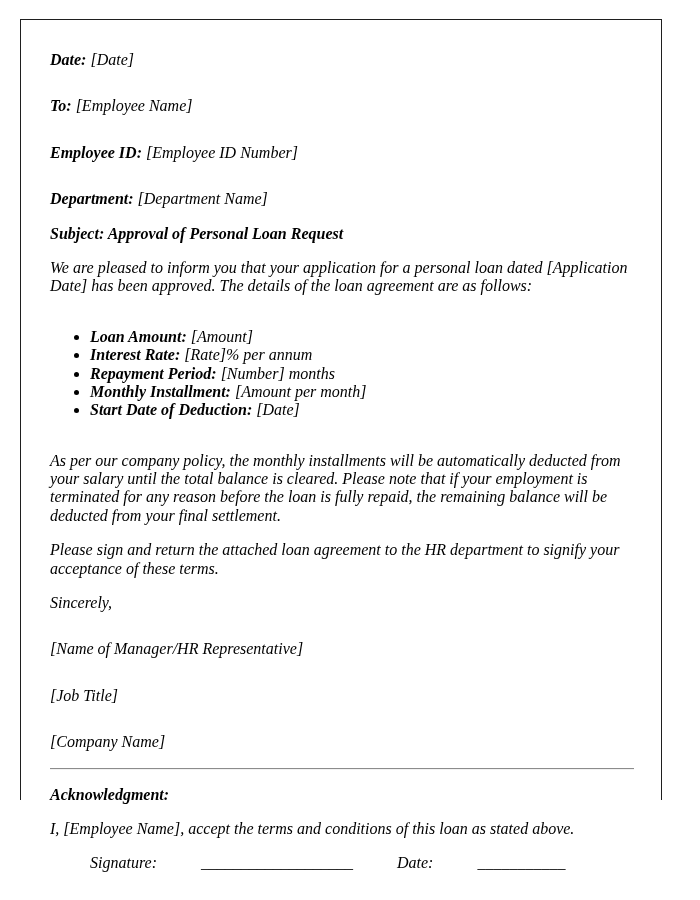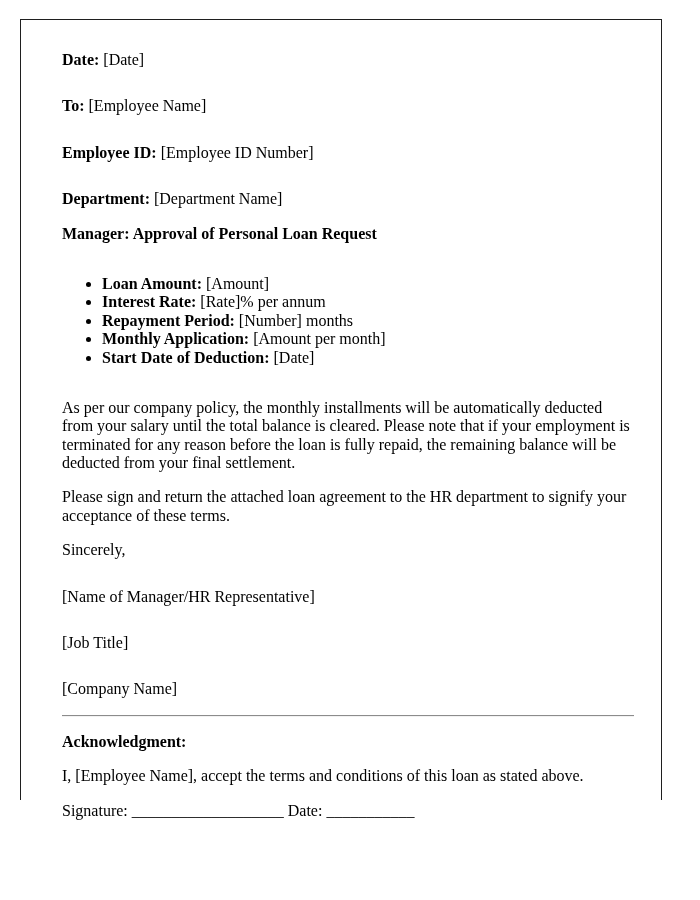--- a/index.html
+++ b/index.html
@@ -16,64 +16,66 @@
     line-height: 1.15;
     color: #000000;
   }
   .page-frame {
     box-sizing: border-box;
     width: 642px;
     height: 781px;
     margin: 19px 0 0 20px;
     border: 1px solid #1f1f1f;
     border-bottom: none;
-    padding: 15px 27px 15px 41px;
+    padding: 15px 27px 15px 29px;
     background: #ffffff;
+    font-style: italic;
   }
   .para, p { margin: 16px 0; }
   .para:first-child { margin-top: 16px; }
   .b { font-weight: bold; }
   ul.loan-list {
     margin: 32px 0;
     padding-left: 40px;
     list-style-type: disc;
   }
   ul.loan-list li { margin: 0; padding: 0; }
   hr.separator {
     border: none;
     border-top: 1px solid #8c8c8c;
     border-bottom: 1px solid #f2f2f2;
     height: 0;
     margin: 8px 0;
   }
   .line { display: block; margin-top: 28px; }
-  .sig-row span { white-space: pre; }
+  .sig-row span { white-space: pre; margin-left: 40px; }
 </style>
 </head>
 <body>
 
 <div class="page-frame">
 
   <p><span class="b">Date:</span> <span>[Date]</span></p>
 
   <div class="para">
     <span class="line"><span class="b">To:</span> <span>[Employee Name]</span></span>
     <span class="line"><span class="b">Employee ID:</span> <span>[Employee ID Number]</span></span>
     <span class="line"><span class="b">Department:</span> <span>[Department Name]</span></span>
   </div>
 
-  <p class="b">Manager: Approval of Personal Loan Request</p>
+  <p class="b">Subject: Approval of Personal Loan Request</p>
 
 
+  <p>We are pleased to inform you that your application for a personal loan dated [Application Date] has been approved. The details of the loan agreement are as follows:</p>
 
   <ul class="loan-list">
     <li><span class="b">Loan Amount:</span> <span>[Amount]</span></li>
     <li><span class="b">Interest Rate:</span> <span>[Rate]% per annum</span></li>
     <li><span class="b">Repayment Period:</span> <span>[Number] months</span></li>
-    <li><span class="b">Monthly Application:</span> <span>[Amount per month]</span></li>
+    <li><span class="b">Monthly Installment:</span> <span>[Amount per month]</span></li>
     <li><span class="b">Start Date of Deduction:</span> <span>[Date]</span></li>
   </ul>
 
 
   <p>As per our company policy, the monthly installments will be automatically deducted from your salary until the total balance is cleared. Please note that if your employment is terminated for any reason before the loan is fully repaid, the remaining balance will be deducted from your final settlement.</p>
 
   <p>Please sign and return the attached loan agreement to the HR department to signify your acceptance of these terms.</p>
 
   <p>Sincerely,</p>
 

